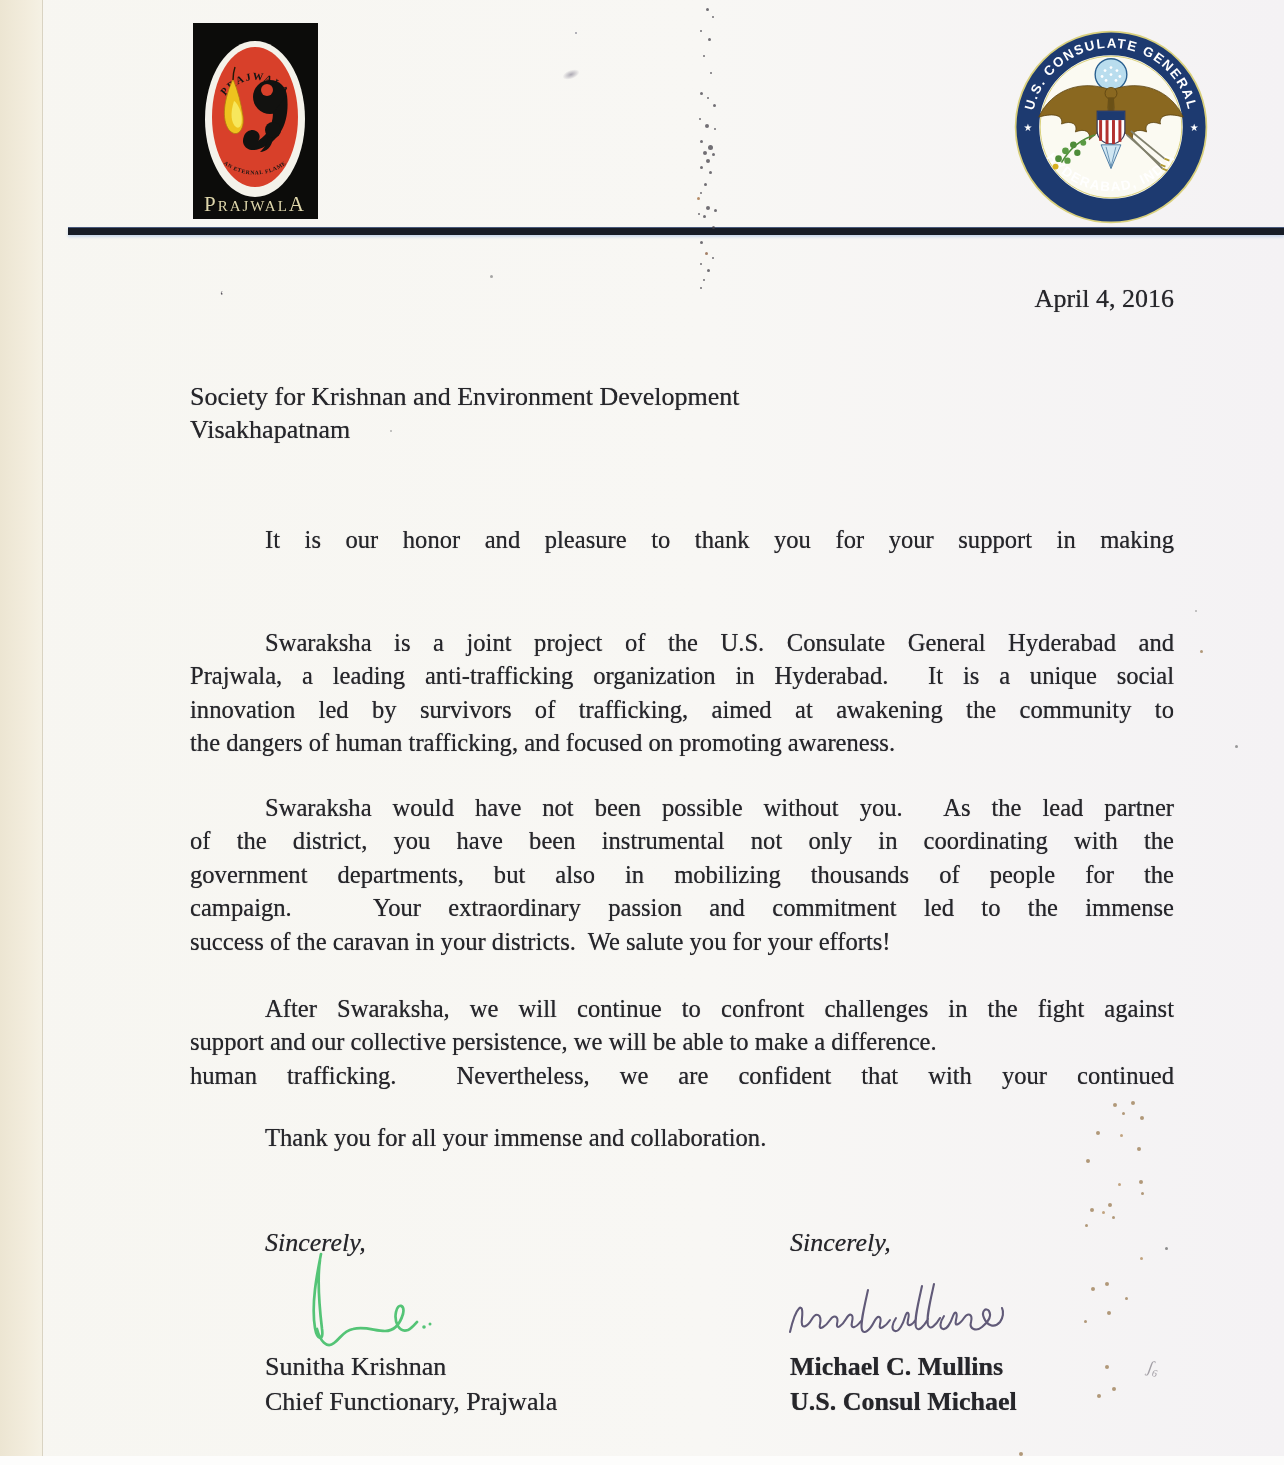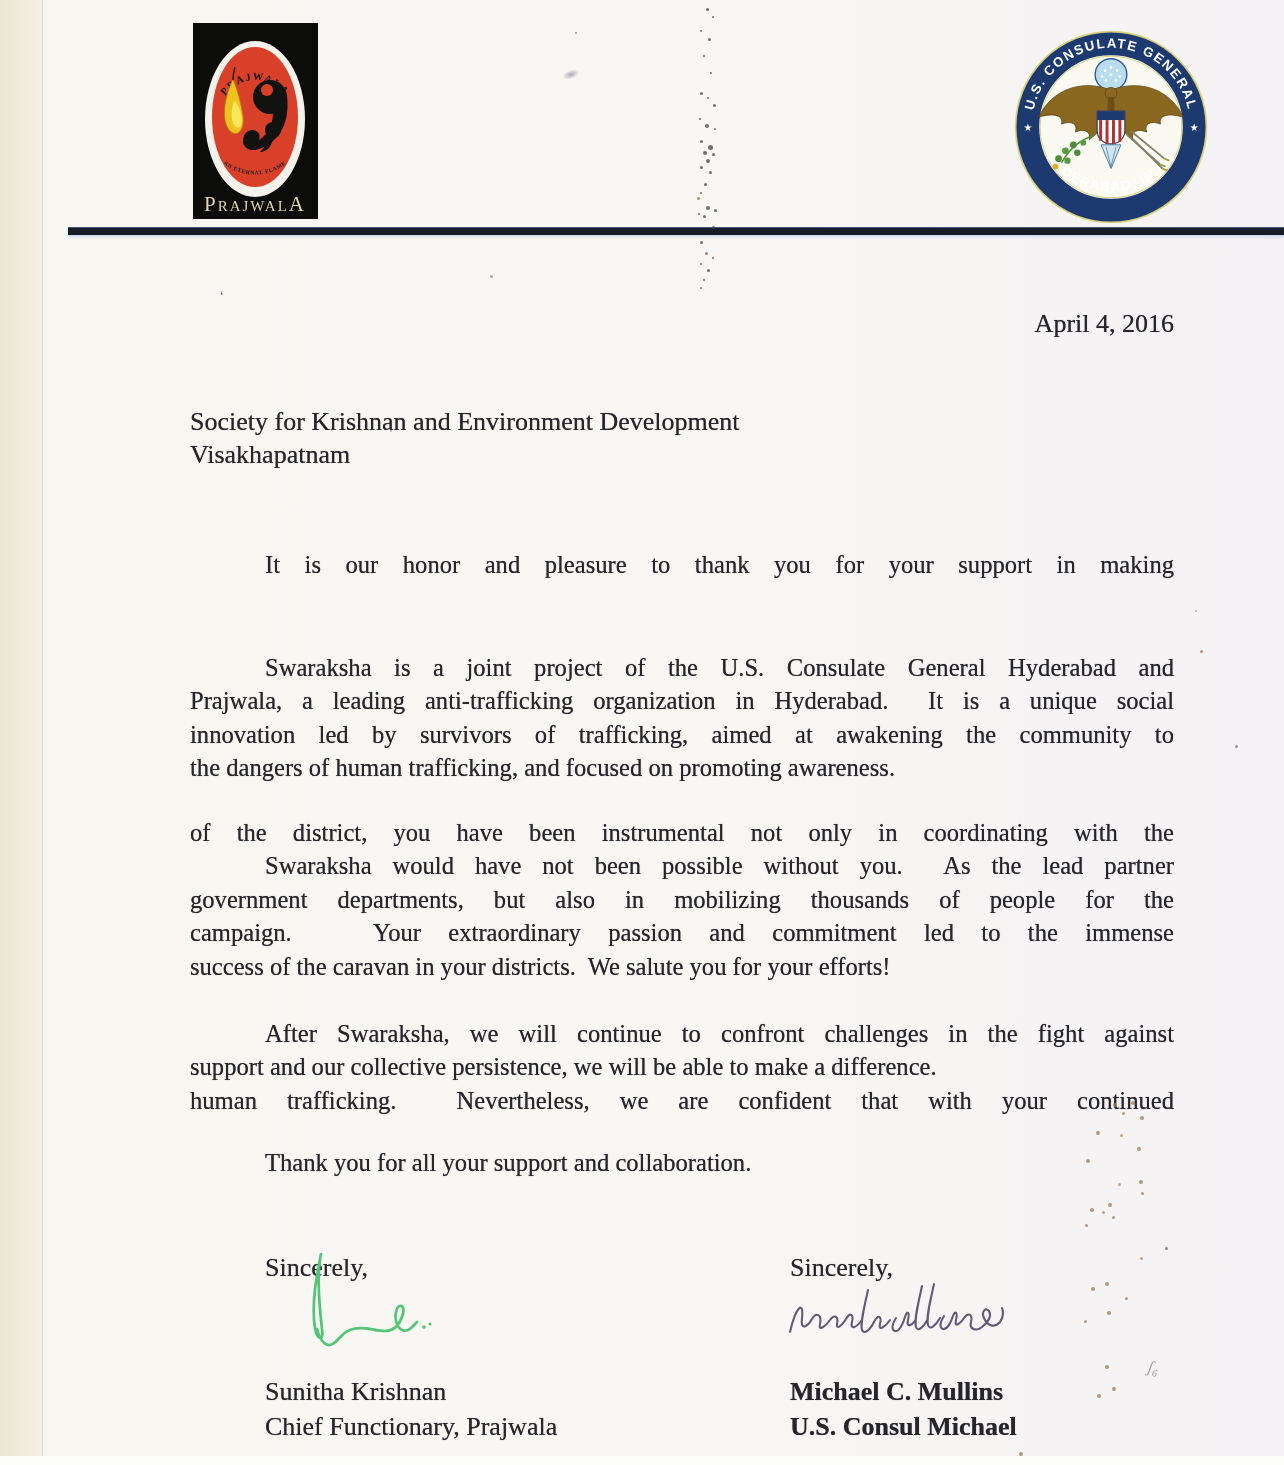--- a/index.html
+++ b/index.html
@@ -8,30 +8,30 @@
         font-family:"Liberation Serif", serif;color:#26262a;}
   .edge-left{position:absolute;left:0;top:0;width:42px;height:100%;
         background:linear-gradient(90deg,#ece5d2 0%,#f2ecdc 60%,#f5f1e4 100%);
         border-right:1px solid #d9d3c2;}
   .edge-bottom{position:absolute;left:0;bottom:0;width:100%;height:9px;background:#fdfdfc;}
   .logo-wrap{position:absolute;left:193px;top:23px;width:125px;height:196px;}
   .seal-wrap{position:absolute;left:1012px;top:28px;width:198px;height:198px;}
   .divider{position:absolute;left:68px;right:0;top:227px;height:7px;
         background:#171c26;border-top:1px solid #48597c;
         box-shadow:0 2px 3px rgba(140,175,225,.45);}
-  .tblock{position:absolute;left:190px;width:984px;margin-top:25px;}
+  .tblock{position:absolute;left:190px;width:984px;}
   .txt{font-size:26px;line-height:33px;text-shadow:0 0 .7px rgba(45,45,55,.75);}
   .date-line{top:282px;text-align:right;}
   .addr{top:380px;}
   .para .line{font-size:24.6px;line-height:33.4px;white-space:pre-wrap;
         text-align:justify;text-align-last:justify;
         text-shadow:0 0 .7px rgba(45,45,55,.75);}
   .para .line.last{text-align-last:left;}
   .para .line.indent{padding-left:75px;}
-  .close-row span{position:absolute;font-size:26px;text-shadow:0 0 .7px rgba(45,45,55,.7);}
+  .close-row span{position:absolute;font-size:26px;text-shadow:0 0 .7px rgba(45,45,55,.7);font-style:italic;}
   .close-left{left:75px;} .close-right{left:600px;}
   .sig{position:absolute;}
   .names{top:1350px;}
   .names .col{position:absolute;font-size:26px;line-height:34.5px;
         text-shadow:0 0 .7px rgba(45,45,55,.75);}
   .names .col.l{left:75px;} .names .col.r{left:600px;font-weight:bold;}
   .dot{position:absolute;border-radius:50%;}
   .smudge{position:absolute;left:562px;top:70px;width:18px;height:9px;border-radius:50%;
         background:radial-gradient(ellipse,rgba(110,105,125,.55),rgba(110,105,125,0) 70%);
         transform:rotate(-20deg);}
@@ -154,33 +154,33 @@
   <div class="tblock para" style="top:523px">
       <div class="line indent">It is our honor and pleasure to thank you for your support in making</div>
     </div>
   <div class="tblock para" style="top:626px">
       <div class="line indent">Swaraksha is a joint project of the U.S. Consulate General Hyderabad and</div>
       <div class="line">Prajwala, a leading anti-trafficking organization in Hyderabad.  It is a unique social</div>
       <div class="line">innovation led by survivors of trafficking, aimed at awakening the community to</div>
       <div class="line last">the dangers of human trafficking, and focused on promoting awareness.</div>
     </div>
   <div class="tblock para" style="top:791px">
+      <div class="line indent">Swaraksha would have not been possible without you.  As the lead partner</div>
       <div class="line">of the district, you have been instrumental not only in coordinating with the</div>
-      <div class="line indent">Swaraksha would have not been possible without you.  As the lead partner</div>
       <div class="line">government departments, but also in mobilizing thousands of people for the</div>
       <div class="line">campaign.   Your extraordinary passion and commitment led to the immense</div>
       <div class="line last">success of the caravan in your districts.  We salute you for your efforts!</div>
     </div>
   <div class="tblock para" style="top:992px">
       <div class="line indent">After Swaraksha, we will continue to confront challenges in the fight against</div>
       <div class="line last">support and our collective persistence, we will be able to make a difference.</div>
       <div class="line">human trafficking.  Nevertheless, we are confident that with your continued</div>
     </div>
   <div class="tblock para" style="top:1121px">
-      <div class="line indent last">Thank you for all your support and collaboration.</div>
+      <div class="line indent last">Thank you for all your immense and collaboration.</div>
     </div>
 
   <div class="tblock close-row" style="top:1228px">
     <span class="close-left">Sincerely,</span>
     <span class="close-right">Sincerely,</span>
   </div>
 
   <div class="sig" style="left:291px;top:1250px">
     <svg width="160" height="102" viewBox="0 0 160 102">
       <path d="M30,4 C26,24 20,54 24,78 C26,90 33,92 31,79 C29,62 26,30 29,10

